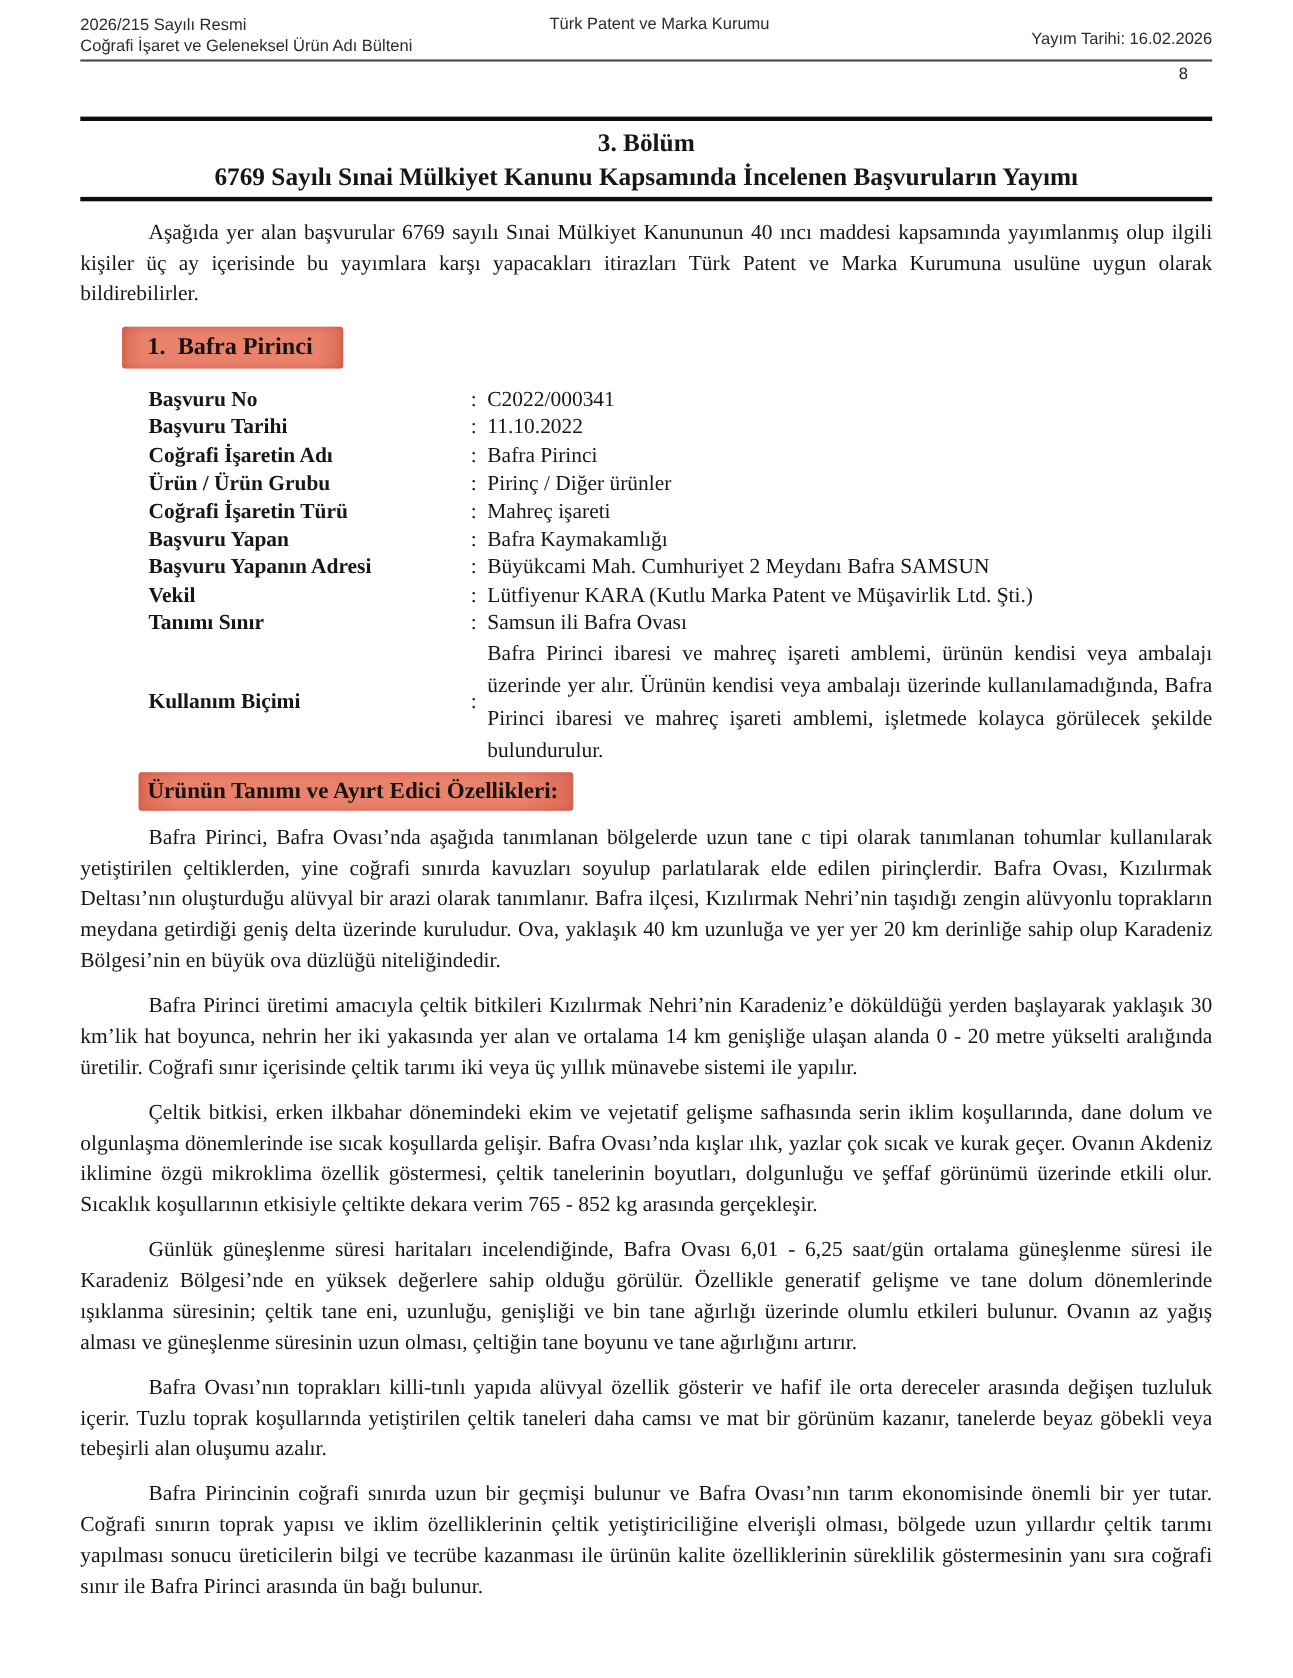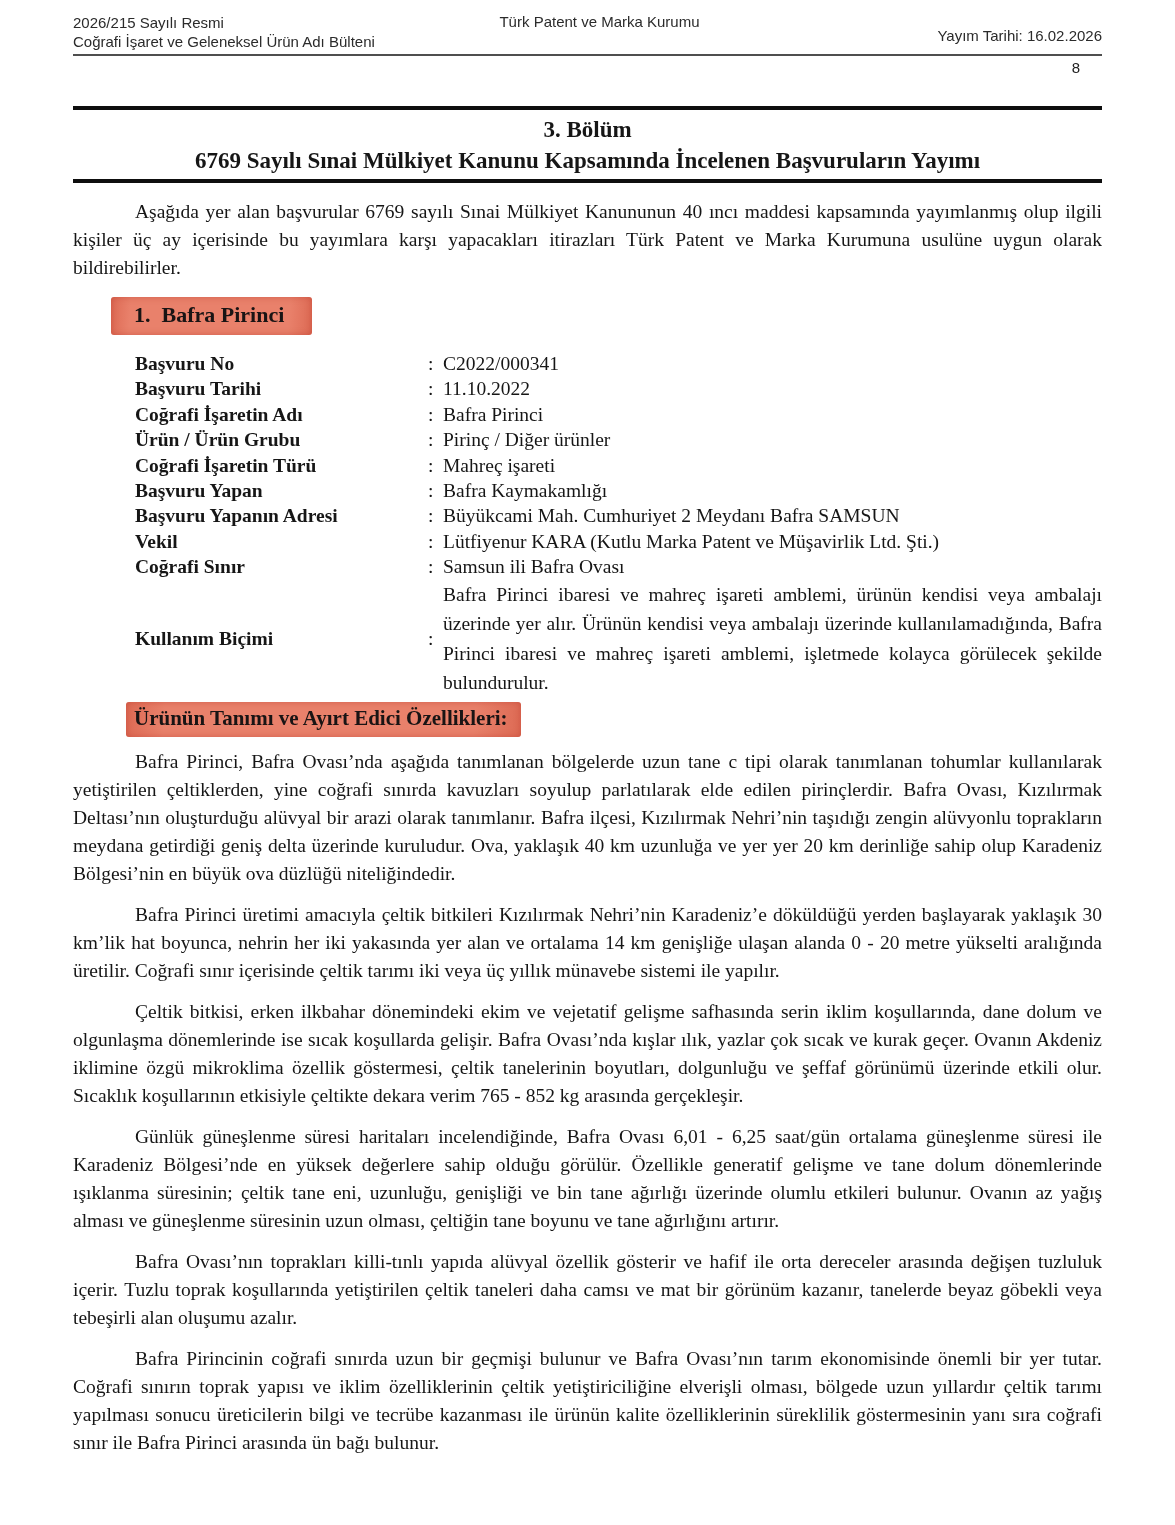--- a/index.html
+++ b/index.html
@@ -184,21 +184,21 @@
       <div class="kv-label">Başvuru Yapanın Adresi</div>
       <div class="kv-colon">:</div>
       <div class="kv-value">Büyükcami Mah. Cumhuriyet 2 Meydanı Bafra SAMSUN</div>
     </div>
     <div class="kv-row">
       <div class="kv-label">Vekil</div>
       <div class="kv-colon">:</div>
       <div class="kv-value">Lütfiyenur KARA (Kutlu Marka Patent ve Müşavirlik Ltd. Şti.)</div>
     </div>
     <div class="kv-row">
-      <div class="kv-label">Coğrafi Sınır</div>
+      <div class="kv-label">Tanımı Sınır</div>
       <div class="kv-colon">:</div>
       <div class="kv-value">Samsun ili Bafra Ovası</div>
     </div>
     <div class="kv-row multiline">
       <div class="kv-label">Kullanım Biçimi</div>
       <div class="kv-colon">:</div>
       <div class="kv-value">Bafra Pirinci ibaresi ve mahreç işareti amblemi, ürünün kendisi veya ambalajı üzerinde yer alır. Ürünün kendisi veya ambalajı üzerinde kullanılamadığında, Bafra Pirinci ibaresi ve mahreç işareti amblemi, işletmede kolayca görülecek şekilde bulundurulur.</div>
     </div>
   </div>
 

